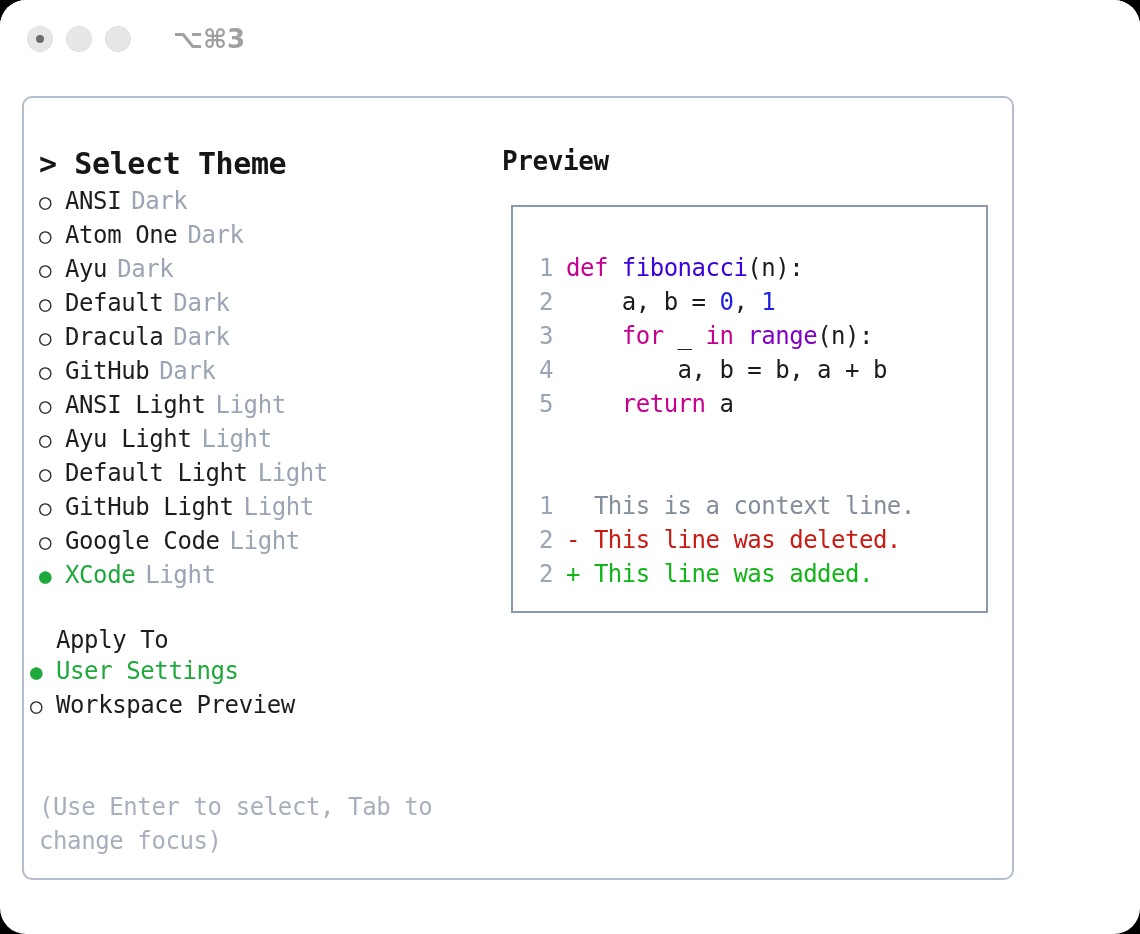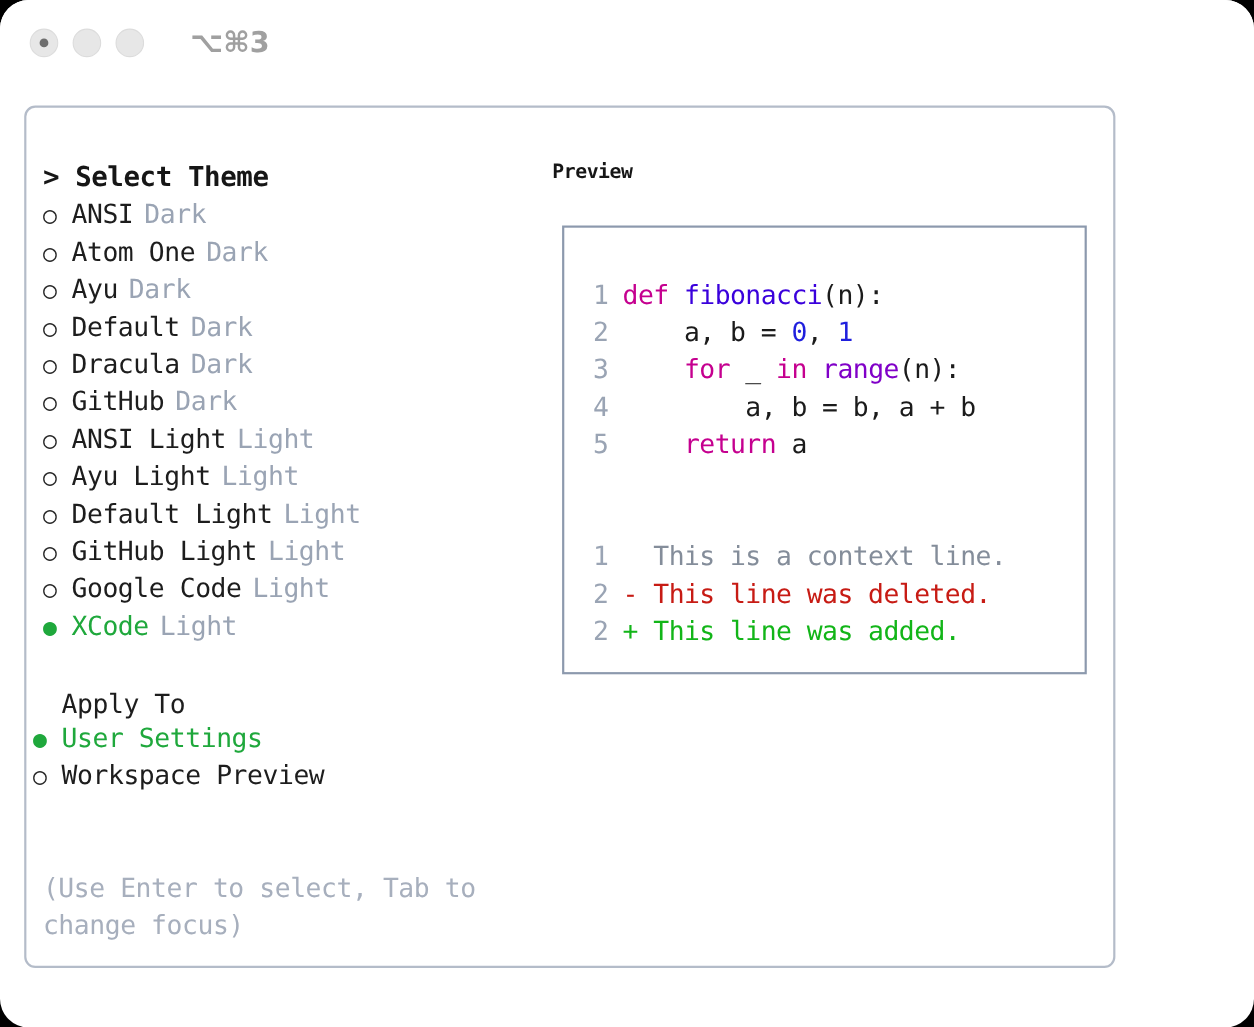--- a/index.html
+++ b/index.html
@@ -88,21 +88,21 @@
 
   
   #theme-column {
     position: absolute;
     left: 15px;
     top: 48px;
     width: 450px;
   }
 
   .section-heading {
-    font-size: 25px;
+    font-size: 30px;
     font-weight: bold;
     color: #161616;
     letter-spacing: -0.4px;
     margin-bottom: 6px;
     white-space: pre;
   }
 
   .theme-row {
     display: flex;
     align-items: baseline;
@@ -172,21 +172,21 @@
 
   
   #preview-column {
     position: absolute;
     left: 478px;
     top: 48px;
     width: 500px;
   }
 
   #preview-heading {
-    font-size: 18px;
+    font-size: 26px;
     font-weight: bold;
     color: #161616;
     letter-spacing: -0.4px;
     white-space: pre;
   }
 
   #preview-box {
     position: absolute;
     left: 9px;
     top: 59px;

